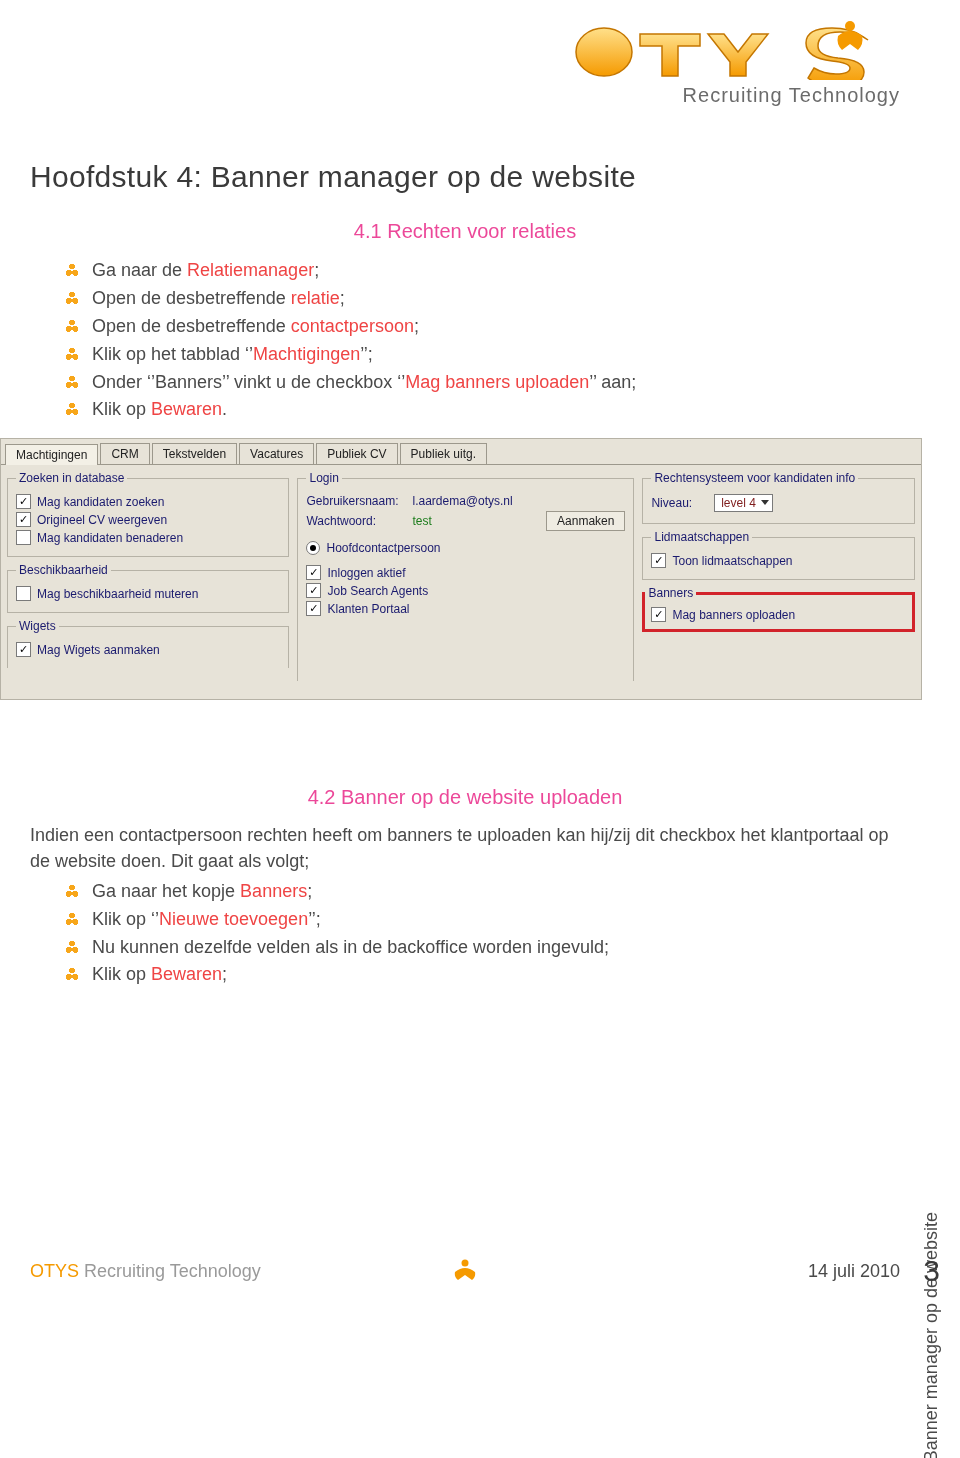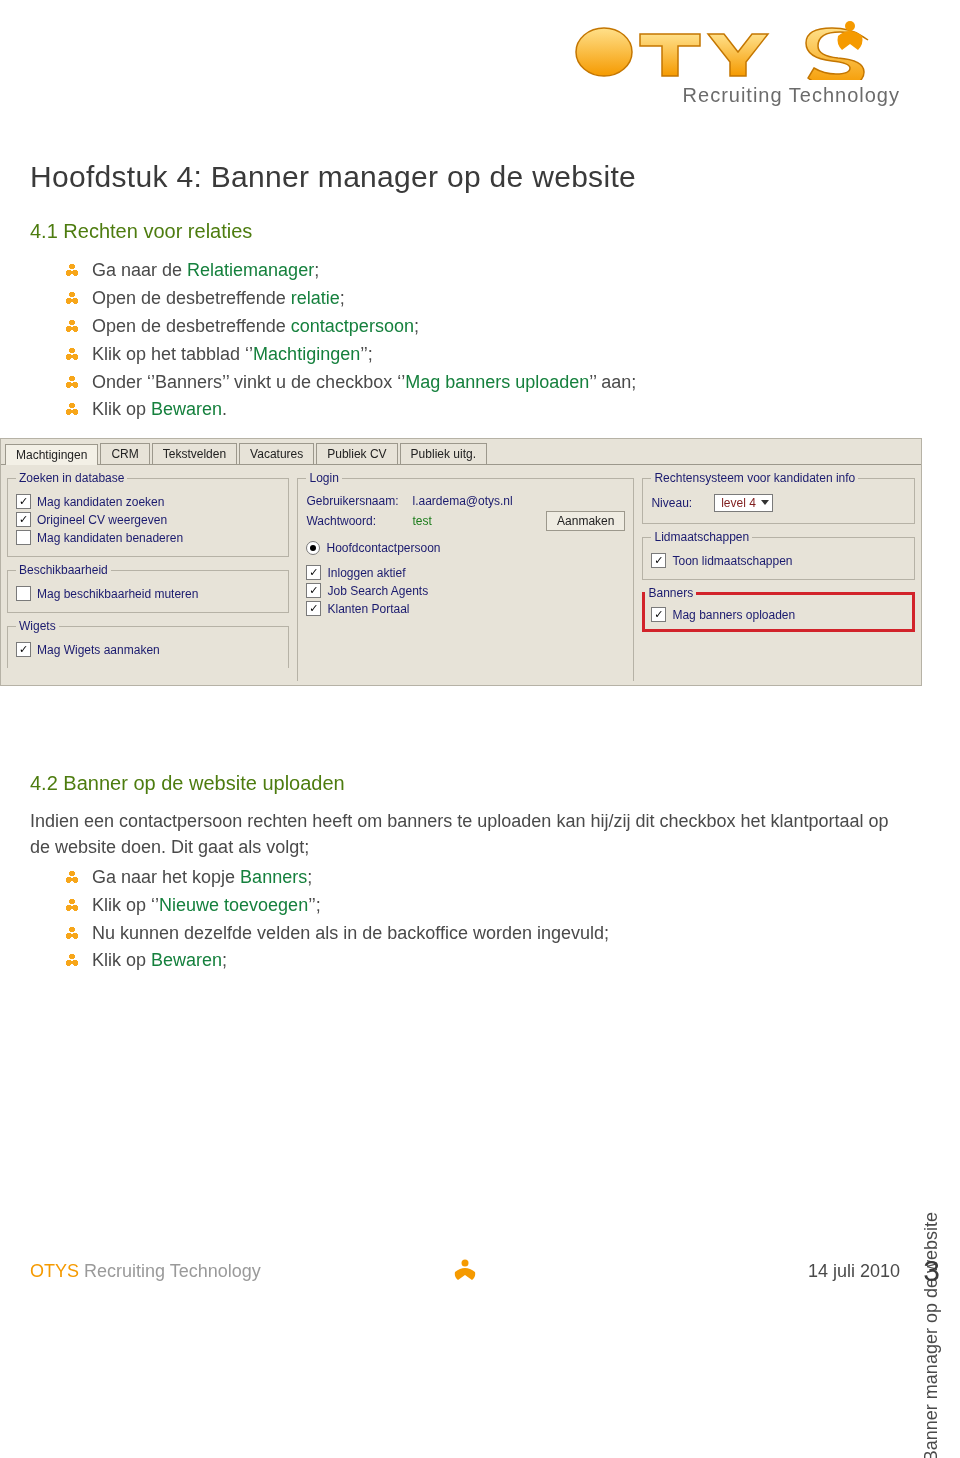--- a/index.html
+++ b/index.html
@@ -40,30 +40,31 @@
   h1 {
     font-size: 30px;
     font-weight: 400;
     color: #3a3a3a;
     margin: 130px 0 10px 0;
     letter-spacing: 0.3px;
   }
   h2 {
     font-size: 20px;
     font-weight: 400;
-    color: #4d7c0f;
+    color: #ec4899;
     margin: 26px 0 14px 0;
+    text-align: center;
   }
   p {
     font-size: 18px;
     line-height: 1.4;
     color: #4a4a4a;
     margin: 0 0 4px 0;
   }
-  .orange { color: #15803d; }
+  .orange { color: #ef4444; }
 
   ul.bullets {
     list-style: none;
     padding: 0 0 0 34px;
     margin: 4px 0 12px 0;
   }
   ul.bullets li {
     position: relative;
     font-size: 18px;
     line-height: 1.55;
@@ -112,21 +113,21 @@
     background: #f3f0e6;
     font-weight: normal;
     position: relative;
     top: 1px;
   }
   .panel {
     border-top: 1px solid #9c988c;
     background: #e7e3d8;
     display: flex;
     gap: 8px;
-    padding: 6px 6px 4px 6px;
+    padding: 6px 6px 18px 6px;
     min-height: 210px;
   }
   .col { display: flex; flex-direction: column; gap: 6px; }
   .col1 { width: 285px; }
   .col2 { width: 340px; }
   .col3 { width: 275px; }
   fieldset {
     border: 1px solid #b6b2a6;
     padding: 6px 8px 8px 8px;
     margin: 0;

